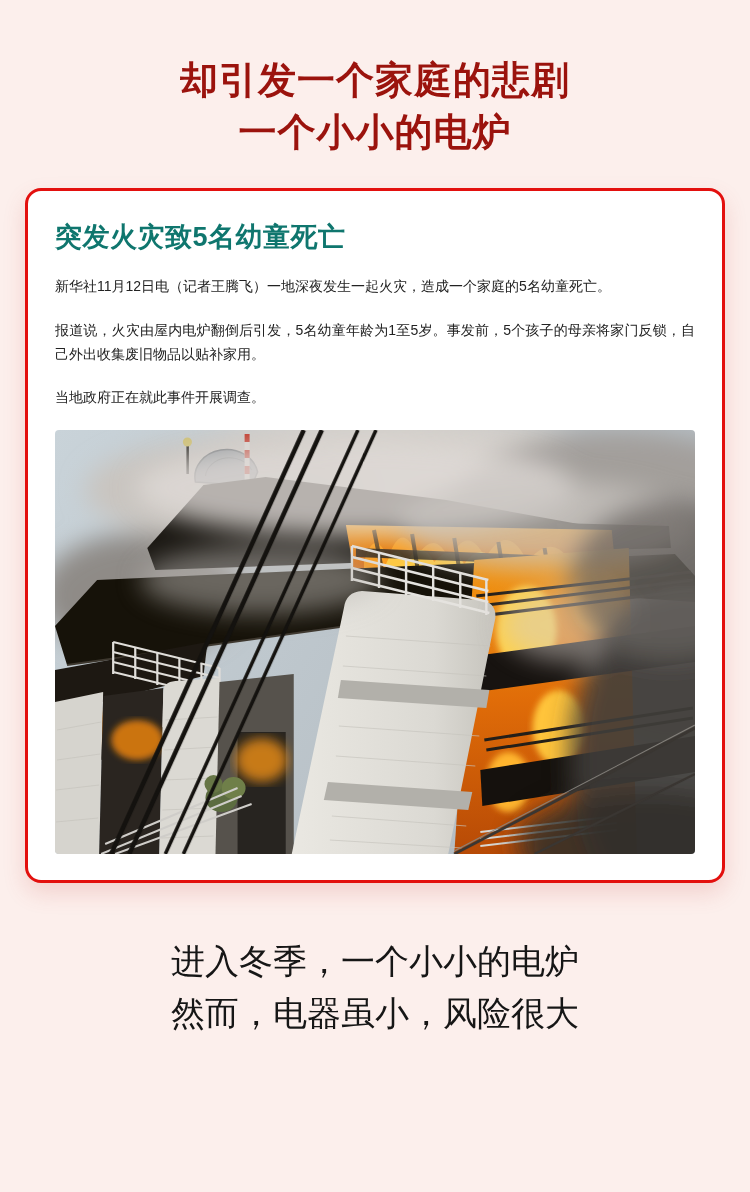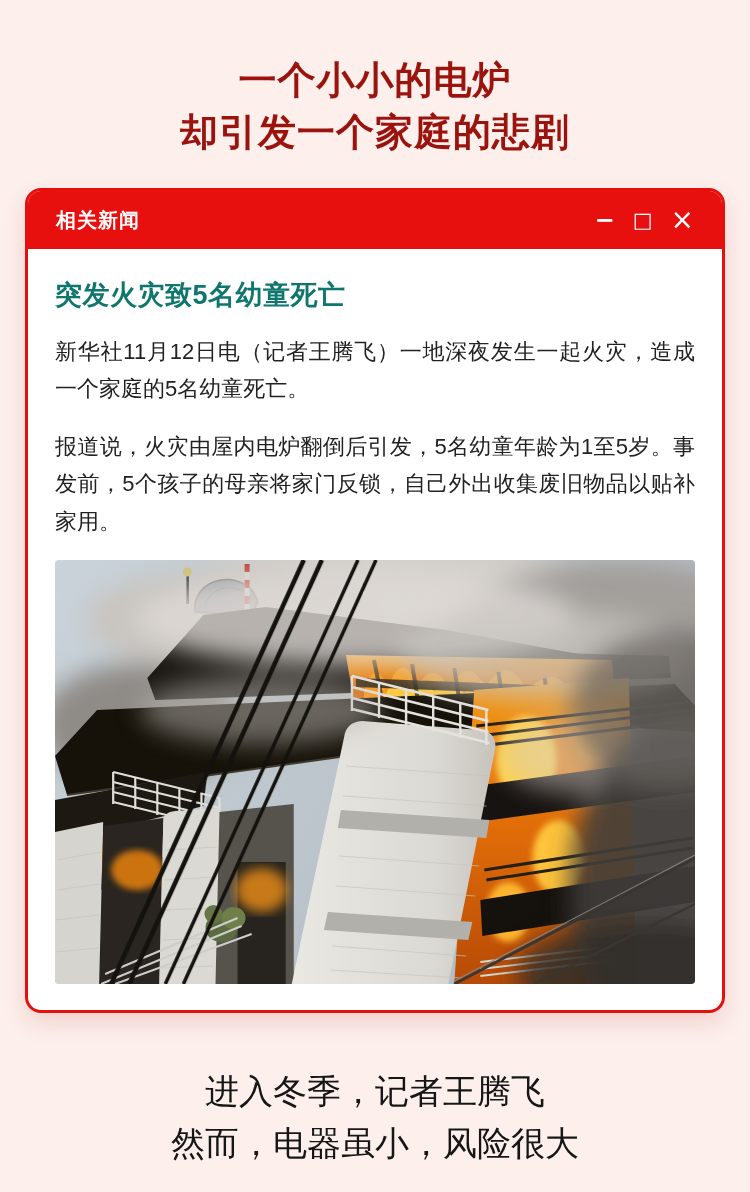--- a/index.html
+++ b/index.html
@@ -55,21 +55,21 @@
   .win-btn.close{ font-size:28px; }
   .article { padding:28px 27px 26px; }
   .headline {
     font-size:27px;
     font-weight:bold;
     color:#0f766e;
     margin-bottom:20px;
     letter-spacing:0.5px;
   }
   .para {
-    font-size:22px;
+    font-size:14px;
     line-height:1.7;
     color:#222222;
     margin-bottom:20px;
     text-align:justify;
   }
   .photo-wrap {
     width:100%;
     height:424px;
     border-radius:4px;
     overflow:hidden;
@@ -81,38 +81,31 @@
     text-align:center;
     font-size:34px;
     line-height:52px;
     color:#161616;
   }
 </style>
 </head>
 <body>
 
 <div class="page-title">
+  <div>却引发一个家庭的悲剧</div>
   <div>一个小小的电炉</div>
-  <div>却引发一个家庭的悲剧</div>
 </div>
 
 <div class="news-window">
-  <div class="win-header">
-    <span class="win-title">相关新闻</span>
-    <span class="win-controls">
-      <button class="win-btn min">−</button>
-      <button class="win-btn max">□</button>
-      <button class="win-btn close">×</button>
-    </span>
-  </div>
 
   <div class="article">
     <div class="headline">突发火灾致5名幼童死亡</div>
     <p class="para">新华社11月12日电（记者王腾飞）一地深夜发生一起火灾，造成一个家庭的5名幼童死亡。</p>
     <p class="para">报道说，火灾由屋内电炉翻倒后引发，5名幼童年龄为1至5岁。事发前，5个孩子的母亲将家门反锁，自己外出收集废旧物品以贴补家用。</p>
+    <p class="para">当地政府正在就此事件开展调查。</p>
 
     <div class="photo-wrap">
       <svg viewBox="0 0 638 424" preserveAspectRatio="none" role="img">
         <defs>
           <linearGradient id="sky" x1="0" y1="0" x2="1" y2="0.4">
             <stop offset="0" stop-color="#c9d3d9"></stop>
               <stop offset="1" stop-color="#b2bac0"></stop>
           </linearGradient>
           <linearGradient id="fire2" x1="0" y1="0" x2="0" y2="1">
             <stop offset="0" stop-color="#f59a12"></stop>
@@ -248,15 +241,15 @@
           <path d="M638,298 L398,424" stroke="#3a3632" stroke-width="3"></path>
           <path d="M638,344 L478,424" stroke="#3a3632" stroke-width="2.5"></path>
           <path d="M638,295 L398,421" stroke="#8a8680" stroke-width="1"></path>
         </g>
       </svg>
     </div>
   </div>
 </div>
 
 <div class="footer-lines">
-  <div>进入冬季，记者王腾飞</div>
+  <div>进入冬季，一个小小的电炉</div>
   <div>然而，电器虽小，风险很大</div>
 </div>
 
 </body></html>

